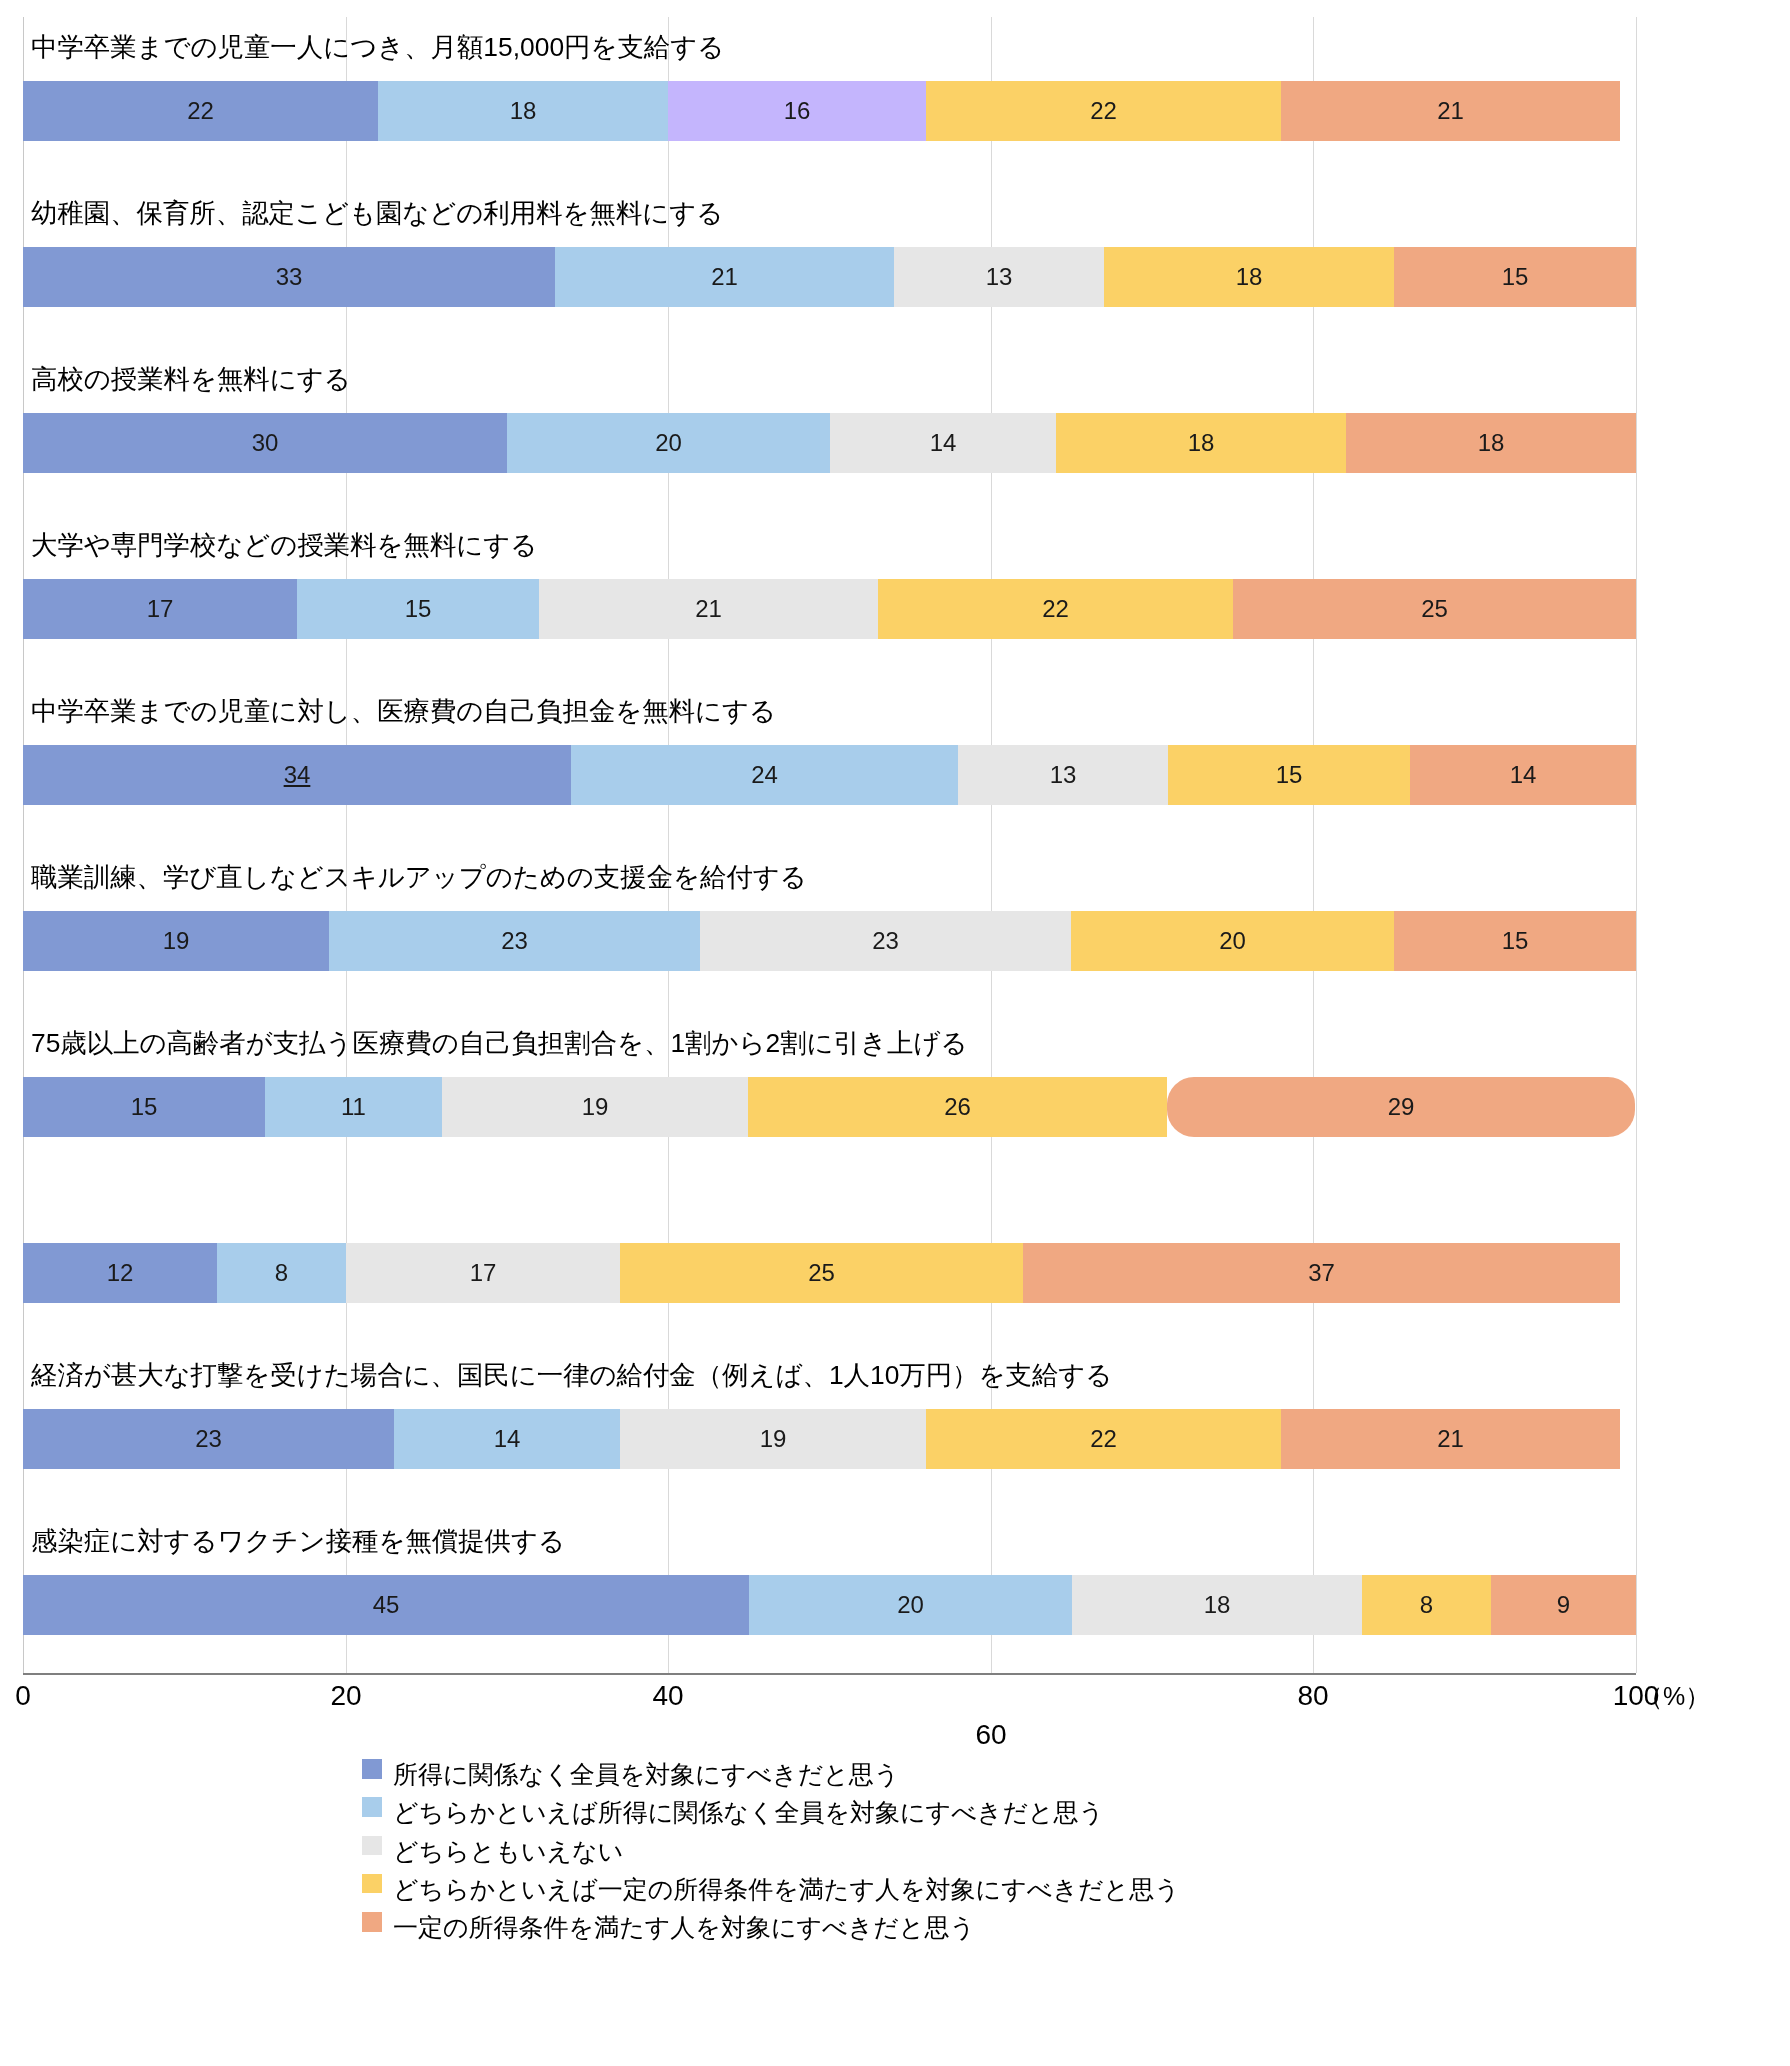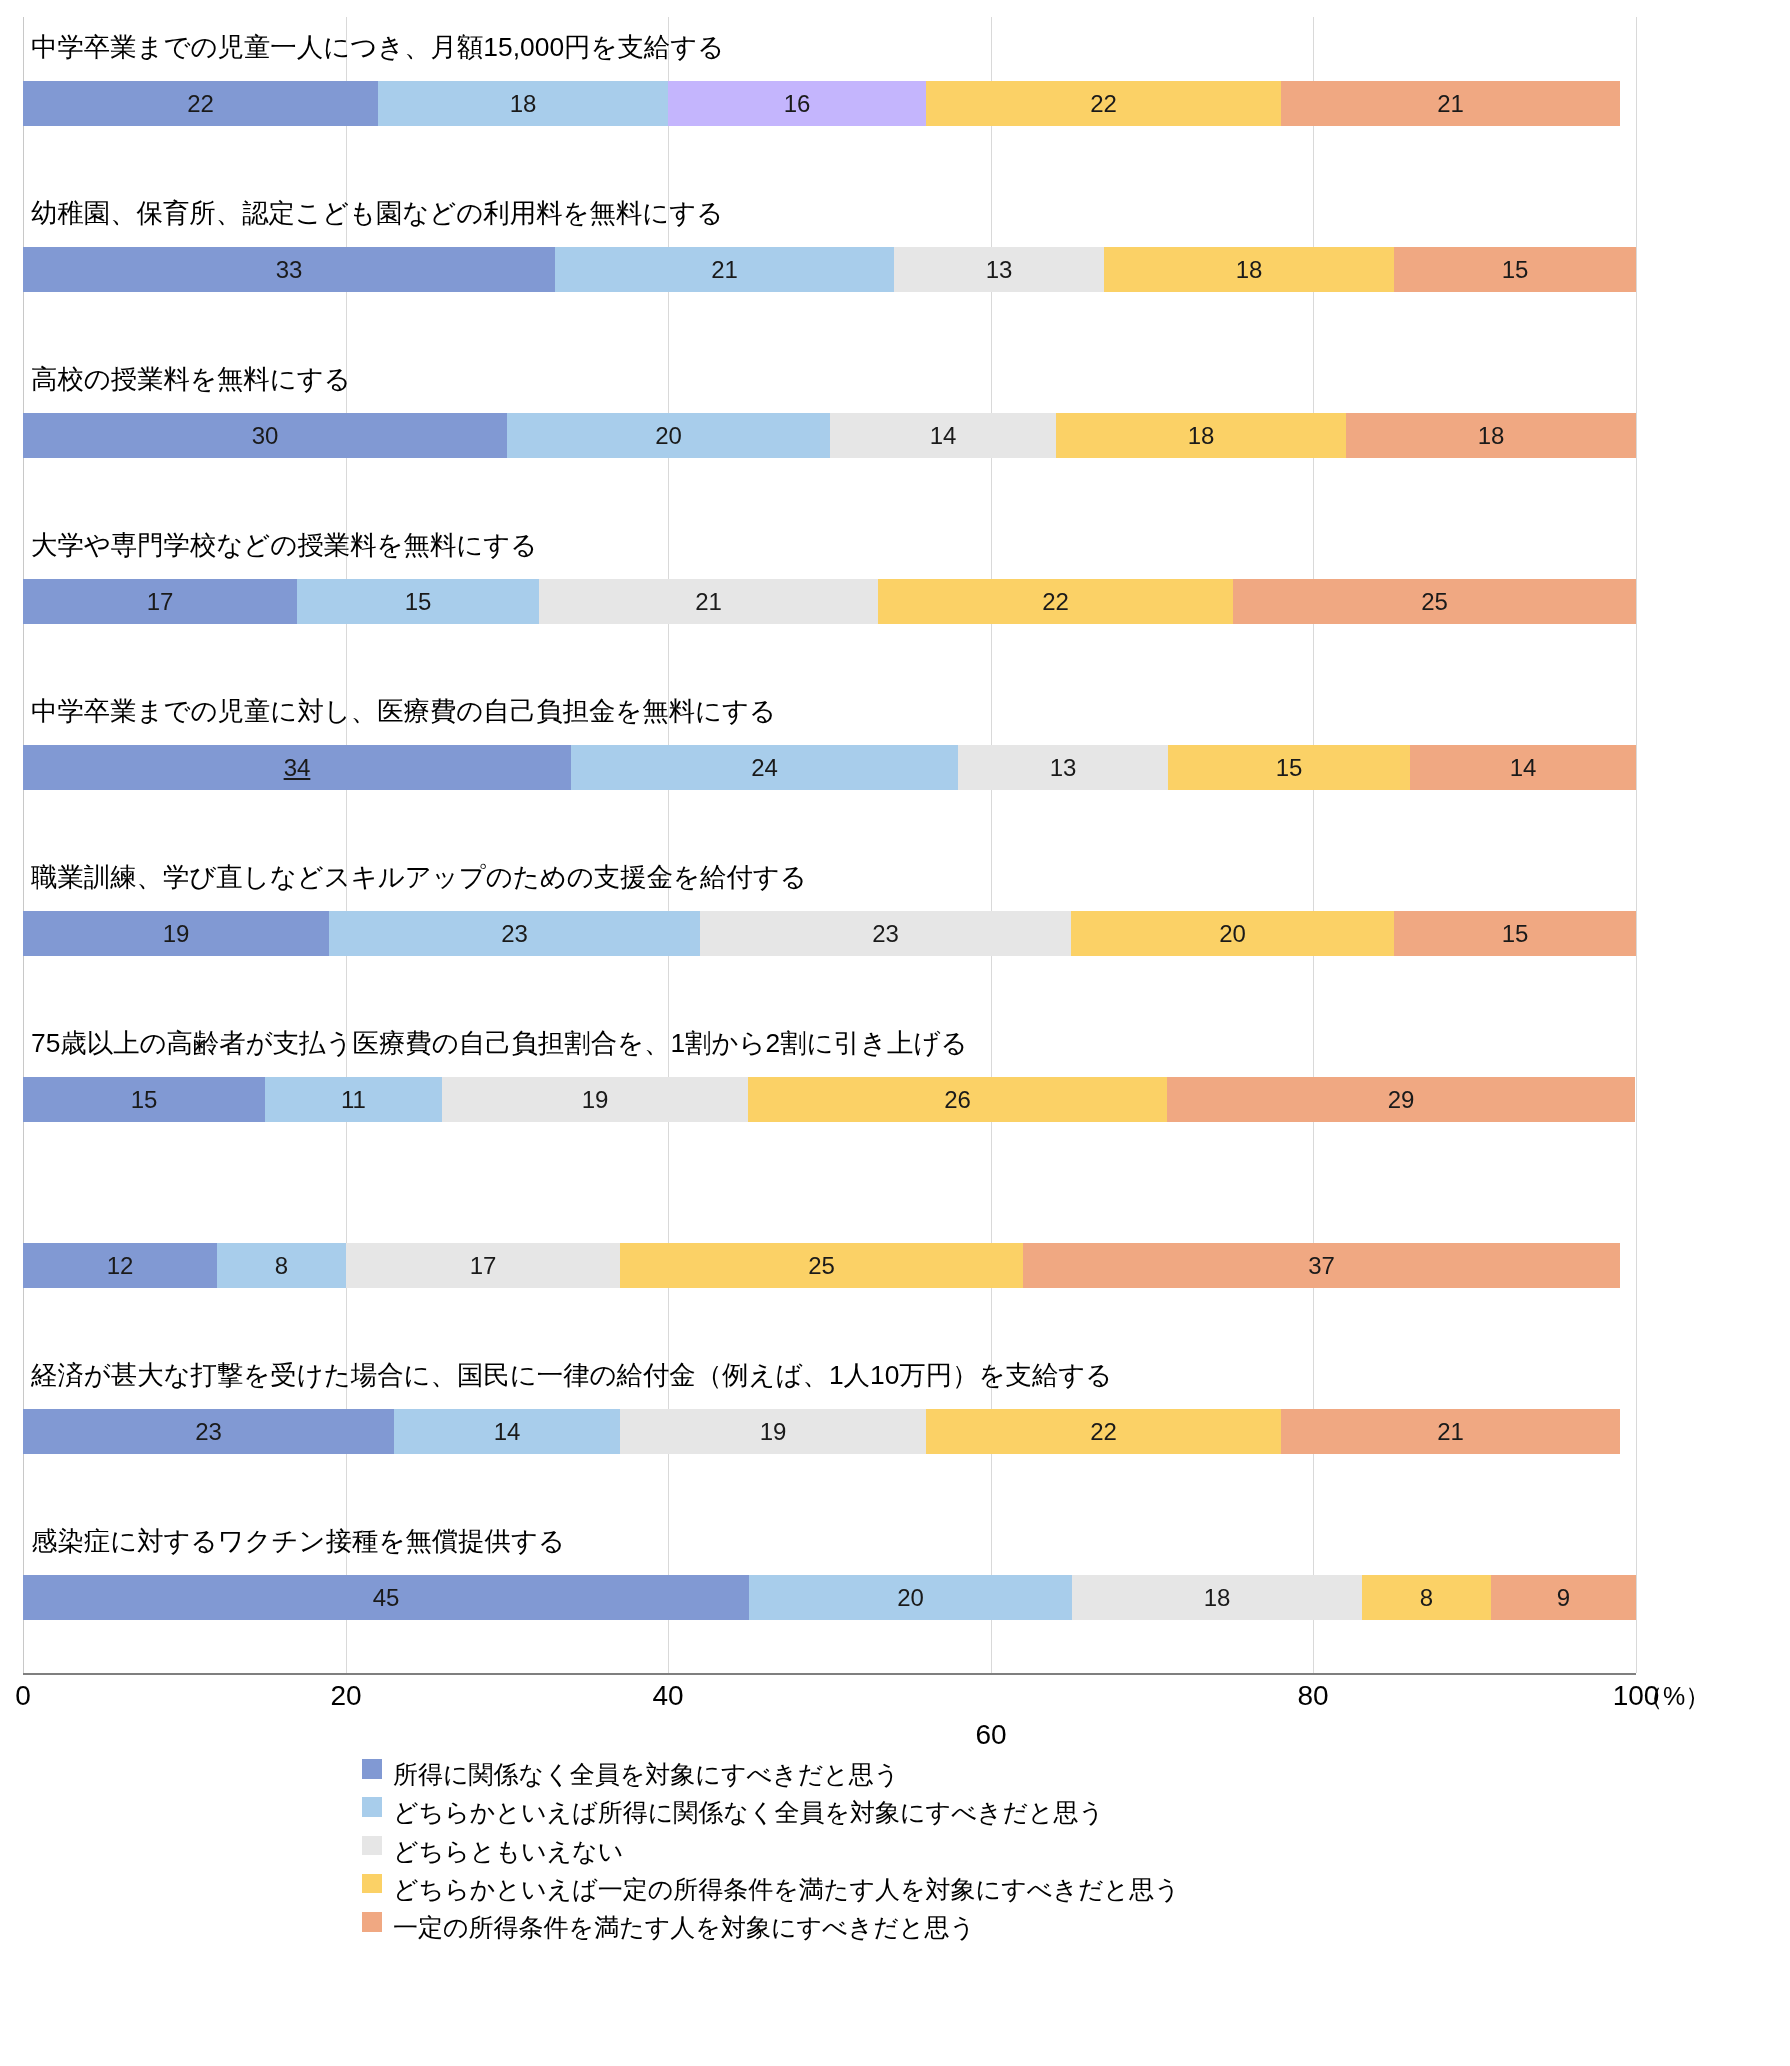--- a/index.html
+++ b/index.html
@@ -71,21 +71,21 @@
     font-size: 26.4px;
     line-height: 32px;
     white-space: nowrap;
     color: #000;
   }
 
   .bar {
     position: absolute;
     left: 0;
     top: 64px;
-    height: 45px;
+    height: 60px;
     width: 100%;
     display: flex;
   }
 
   .seg {
     height: 100%;
     display: flex;
     align-items: center;
     justify-content: center;
     font-size: 24px;
@@ -227,21 +227,21 @@
             <div class="seg" style="width: 242px; background: rgb(240, 168, 130);">15</div>
           </div>
         </div>
         <div class="row">
           <div class="row-label">75歳以上の高齢者が支払う医療費の自己負担割合を、1割から2割に引き上げる</div>
           <div class="bar">
             <div class="seg" style="width: 242px; background: rgb(129, 153, 211);">15</div>
             <div class="seg" style="width: 177px; background: rgb(168, 205, 235);">11</div>
             <div class="seg" style="width: 306px; background: rgb(230, 230, 230);">19</div>
             <div class="seg" style="width: 419px; background: rgb(251, 209, 102);">26</div>
-            <div class="seg" style="width: 468px; background: rgb(240, 168, 130);">29</div>
+            <div class="seg" style="width: 468px; background: rgb(240, 168, 130); border-radius: 27px;">29</div>
           </div>
         </div>
         <div class="row">
           <div class="bar">
             <div class="seg" style="width: 194px; background: rgb(129, 153, 211);">12</div>
             <div class="seg" style="width: 129px; background: rgb(168, 205, 235);">8</div>
             <div class="seg" style="width: 274px; background: rgb(230, 230, 230);">17</div>
             <div class="seg" style="width: 403px; background: rgb(251, 209, 102);">25</div>
             <div class="seg" style="width: 597px; background: rgb(240, 168, 130);">37</div>
           </div>

